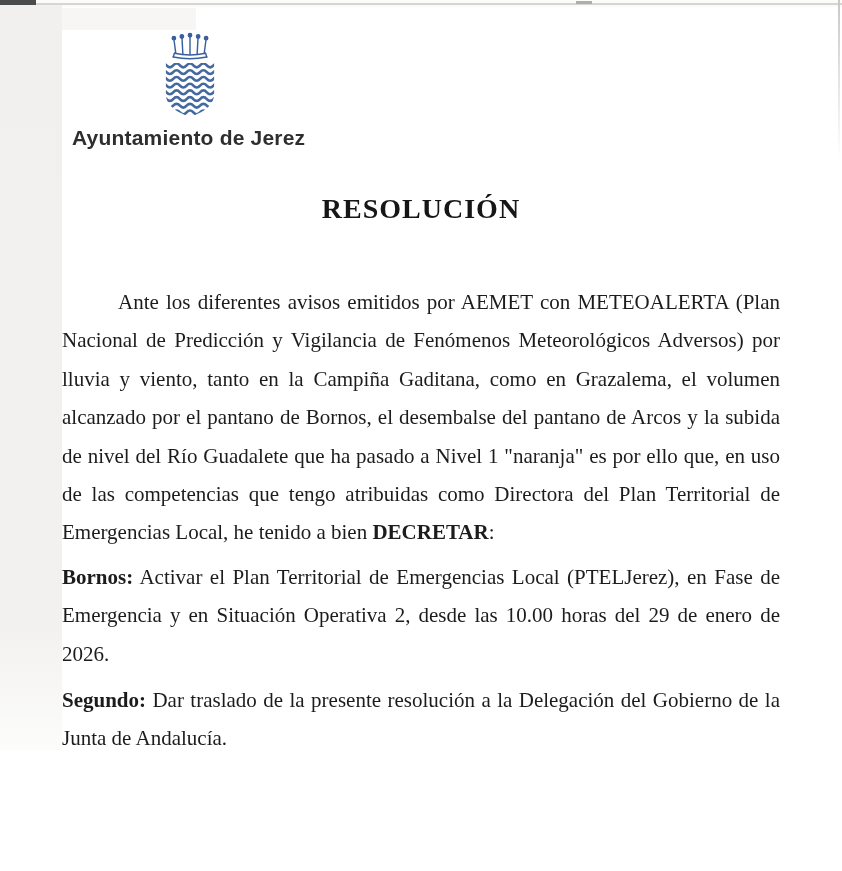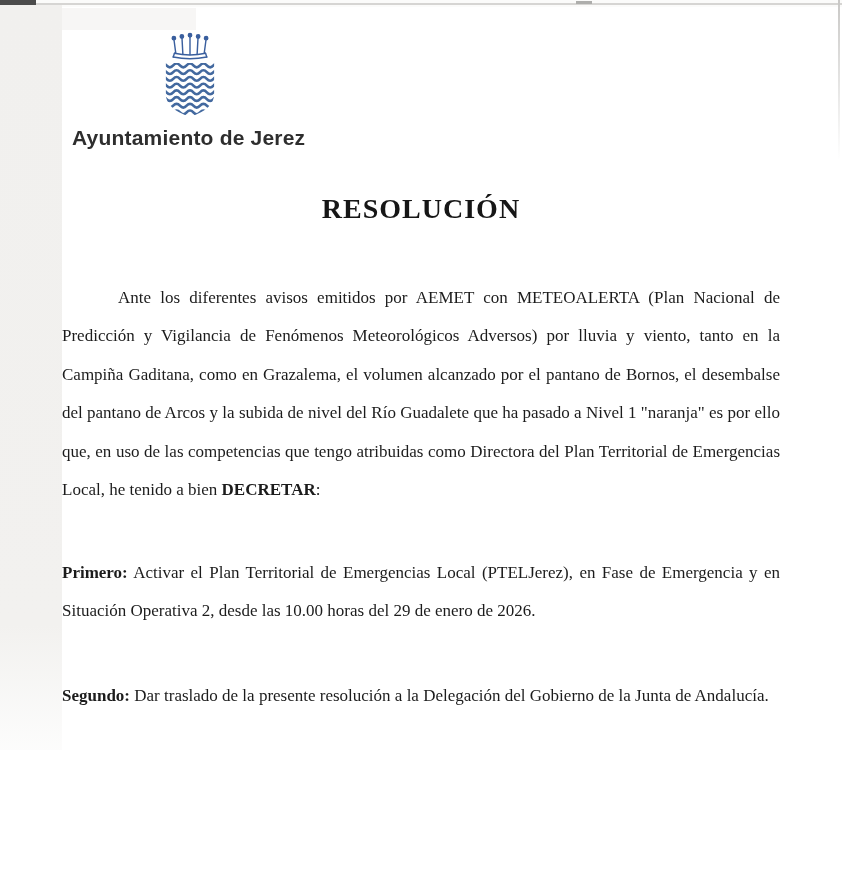--- a/index.html
+++ b/index.html
@@ -33,21 +33,21 @@
   }
 
   
   .doc-title{
     position:absolute;top:197px;left:62px;width:718px;
     text-align:center;font-weight:bold;font-size:28px;line-height:24px;
     color:#161616;letter-spacing:1px;
   }
   .body-par{
     position:absolute;left:62px;width:718px;
-    font-size:17px;line-height:38.4px;color:#1c1c1c;
+    font-size:21px;line-height:38.4px;color:#1c1c1c;
     text-align:justify;
   }
   .par-1{top:262px;text-indent:56px;}
   .par-primero{top:537px;}
   .par-segundo{top:660px;}
   .signature{
     position:absolute;top:796px;left:62px;width:718px;
     text-align:center;font-size:17px;line-height:38.4px;color:#1c1c1c;font-style:italic;
   }
   .bold{font-weight:bold;}
@@ -103,19 +103,19 @@
         <path d="M14 103 q4 -4.5 8 0 t8 0 t8 0 t8 0 t8 0 t8 0 t8 0 t8 0 t8 0"></path>
       </g>
     </svg>
     <div class="org-name">Ayuntamiento de Jerez</div>
   </div>
 
   <div class="doc-title">RESOLUCIÓN</div>
 
   <p class="body-par par-1"><span>Ante los diferentes avisos emitidos por AEMET con METEOALERTA (Plan Nacional de Predicción y Vigilancia de Fenómenos Meteorológicos Adversos) por lluvia y viento, tanto en la Campiña Gaditana, como en Grazalema, el volumen alcanzado por el pantano de Bornos, el desembalse del pantano de Arcos y la subida de nivel del Río Guadalete que ha pasado a Nivel 1 "naranja" es por ello que, en uso de las competencias que tengo atribuidas como Directora del Plan Territorial de Emergencias Local, he tenido a bien </span><span class="bold">DECRETAR</span><span>:</span></p>
 
-  <p class="body-par par-primero"><span class="bold">Primero:</span><span> Activar el Plan Territorial de Emergencias Local (PTELJerez), en Fase de Emergencia y en Situación Operativa 2, desde las 10.00 horas del 29 de enero de 2026.</span></p>
+  <p class="body-par par-primero"><span class="bold">Bornos:</span><span> Activar el Plan Territorial de Emergencias Local (PTELJerez), en Fase de Emergencia y en Situación Operativa 2, desde las 10.00 horas del 29 de enero de 2026.</span></p>
 
   <p class="body-par par-segundo"><span class="bold">Segundo:</span><span> Dar traslado de la presente resolución a la Delegación del Gobierno de la Junta de Andalucía.</span></p>
 
   <div class="signature">La Alcaldesa</div>
 
 </div>
 
 </body></html>

